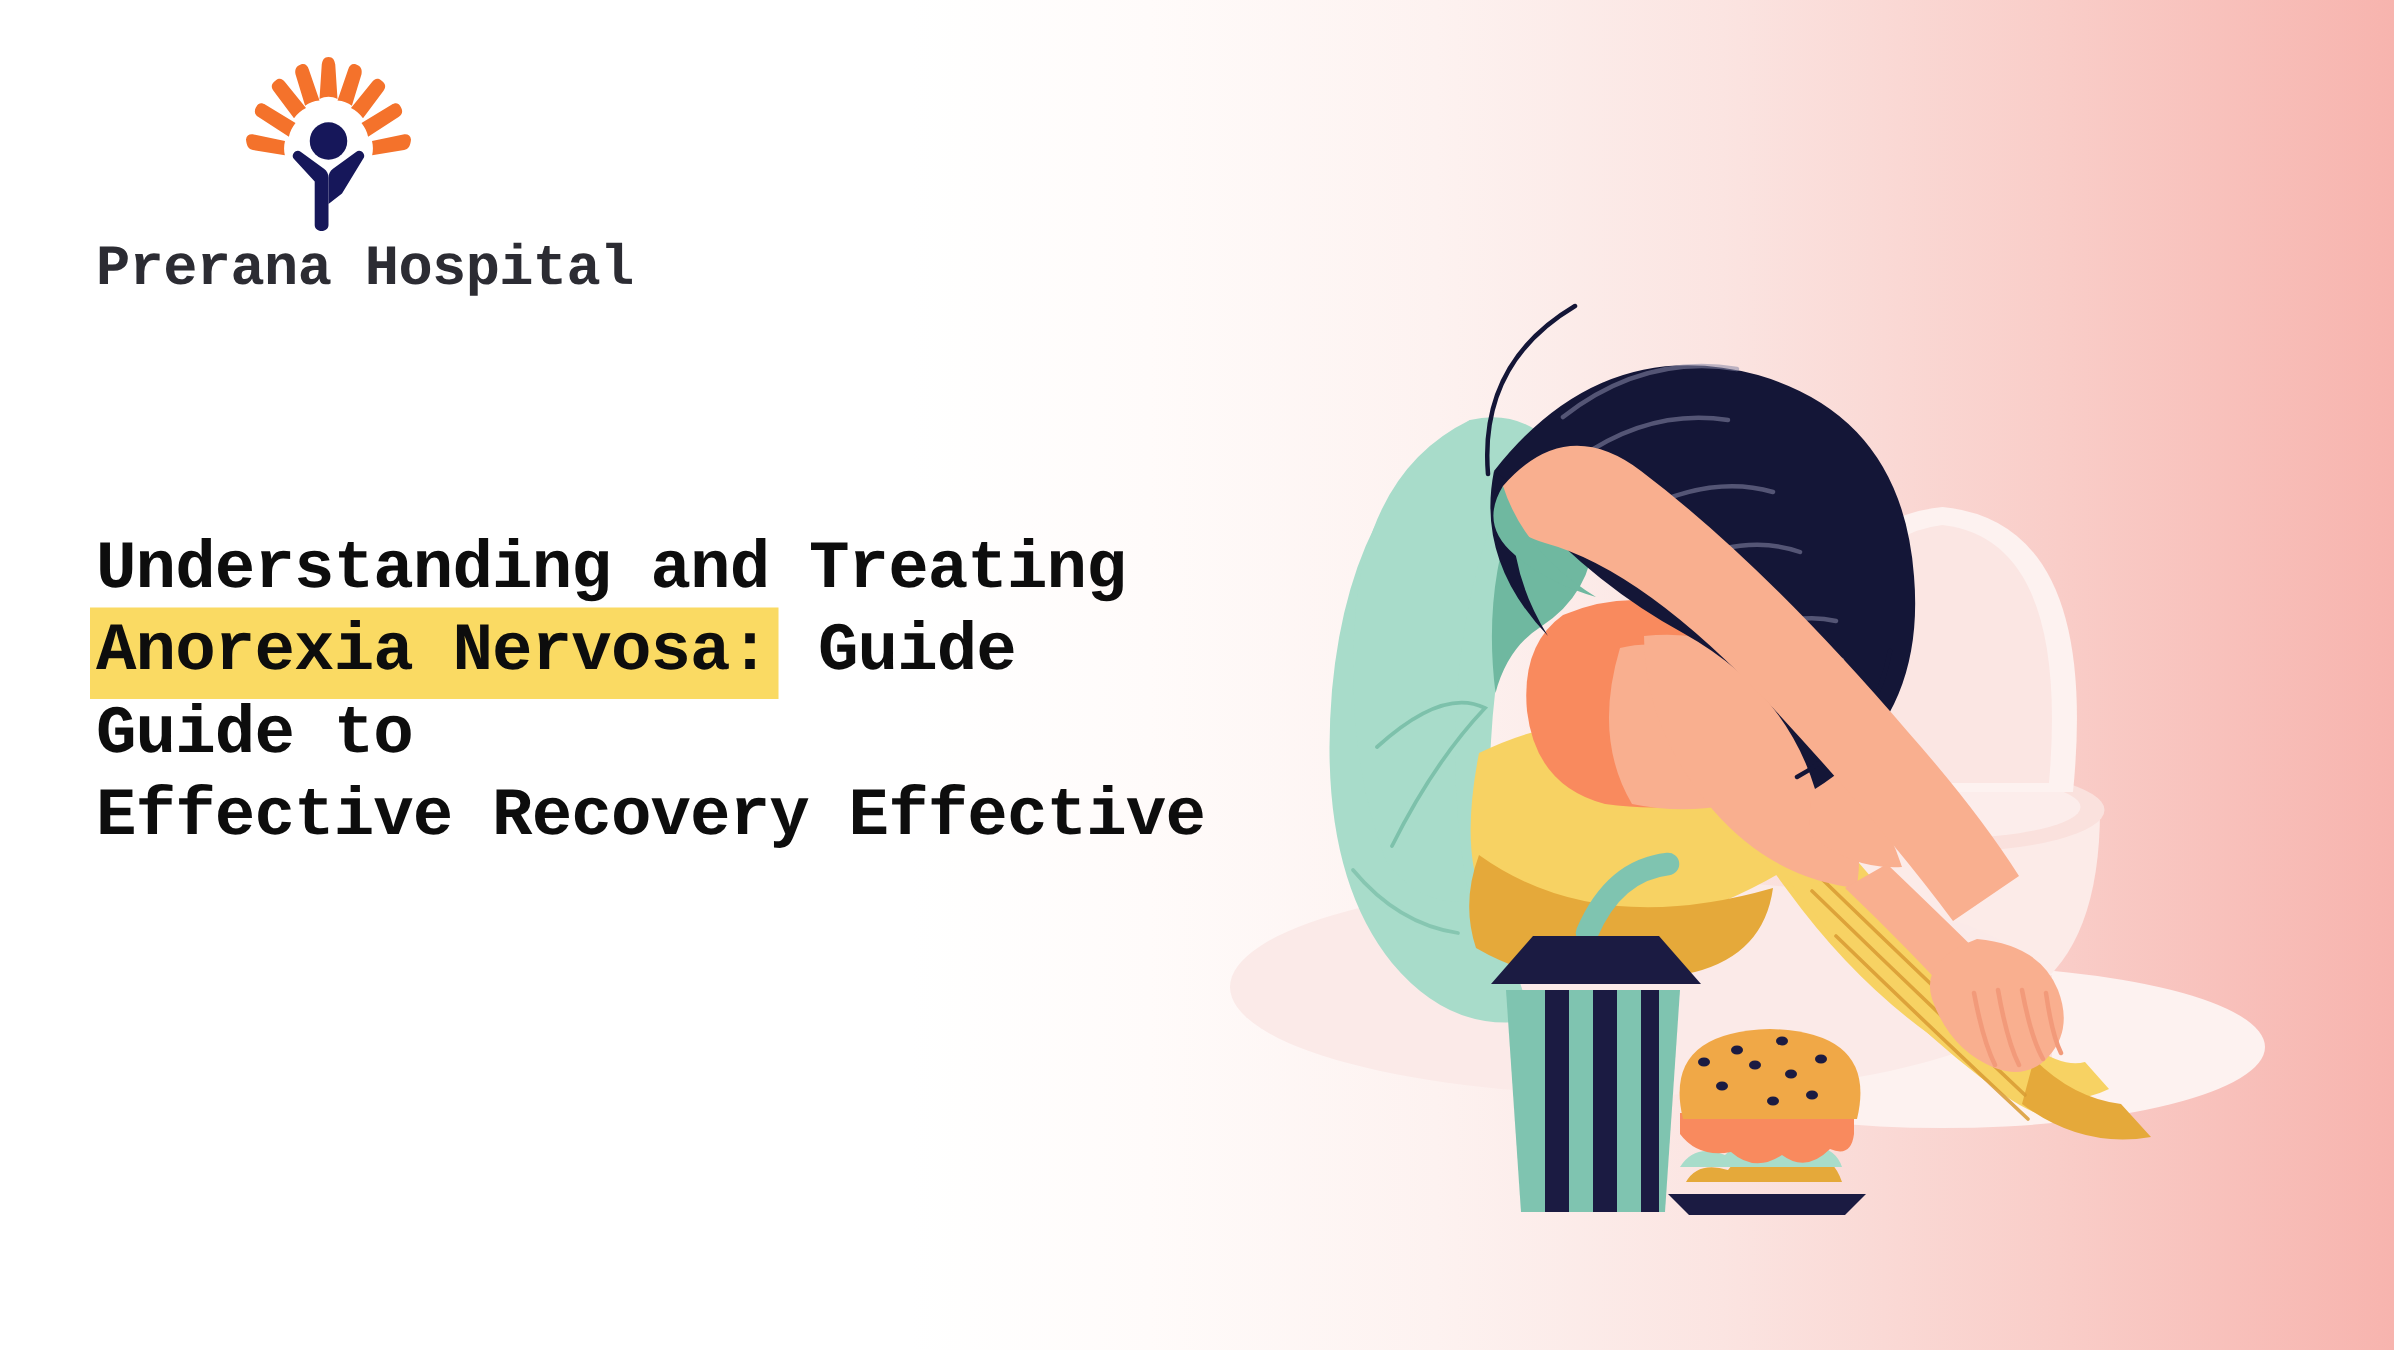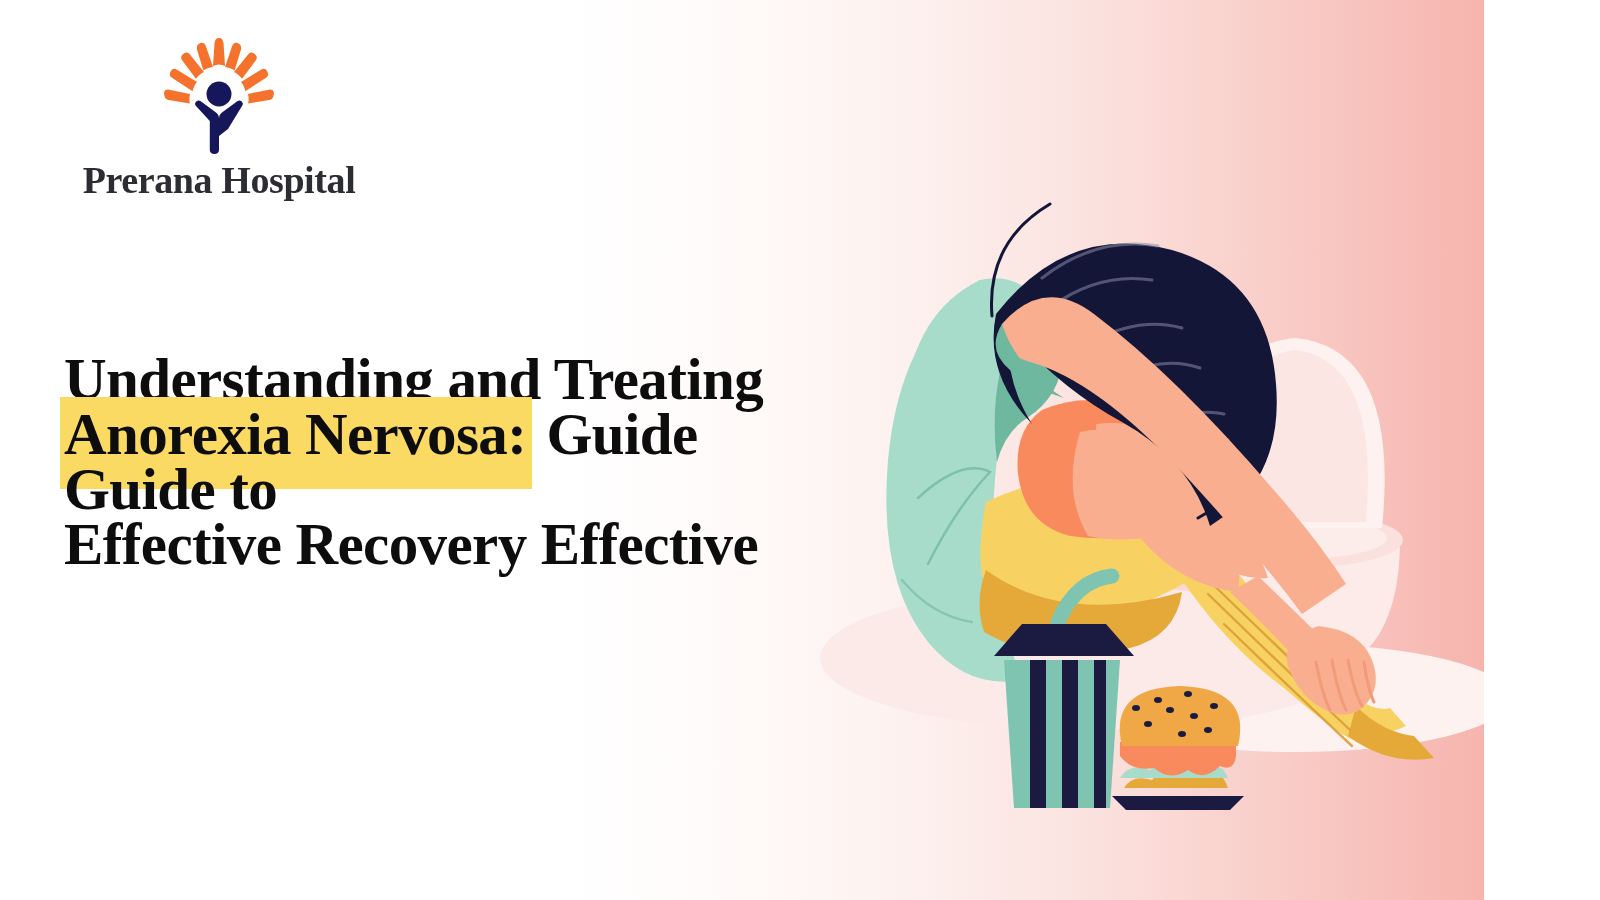--- a/index.html
+++ b/index.html
@@ -4,24 +4,24 @@
 <title>Prerana Hospital — Anorexia Nervosa Banner</title>
 <style>
   html, body {
     margin: 0;
     padding: 0;
     background: #ffffff;
   }
 
   #banner {
     position: relative;
-    width: 1484px;
+    width: 1596px;
     height: 900px;
     overflow: hidden;
-    font-family: Liberation Serif, serif;
+    font-family: Liberation Mono, monospace;
     background: linear-gradient(
       90deg,
       #ffffff 0%,
       #ffffff 38%,
       #fffbfa 48%,
       #fdf2f0 60%,
       #fbe4e1 72%,
       #f9cdc8 86%,
       #f7b4ae 100%
     );
@@ -51,29 +51,29 @@
     white-space: nowrap;
   }
 
   
   .headline {
     position: absolute;
     left: 64px;
     top: 352px;
     width: 760px;
     margin: 0;
-    font-size: 59px;
+    font-size: 45px;
     font-weight: 700;
     line-height: 55px;
     letter-spacing: -0.6px;
     color: #0d0d0d;
   }
   .hl-mark {
     background: #fada63;
-    padding: 4px 6px 22px 4px;
+    padding: 4px 6px 6px 4px;
     margin-left: -4px;
     box-decoration-break: clone;
     -webkit-box-decoration-break: clone;
     color: #0d0d0d;
   }
 
   
   .illustration {
     position: absolute;
     left: 790px;

